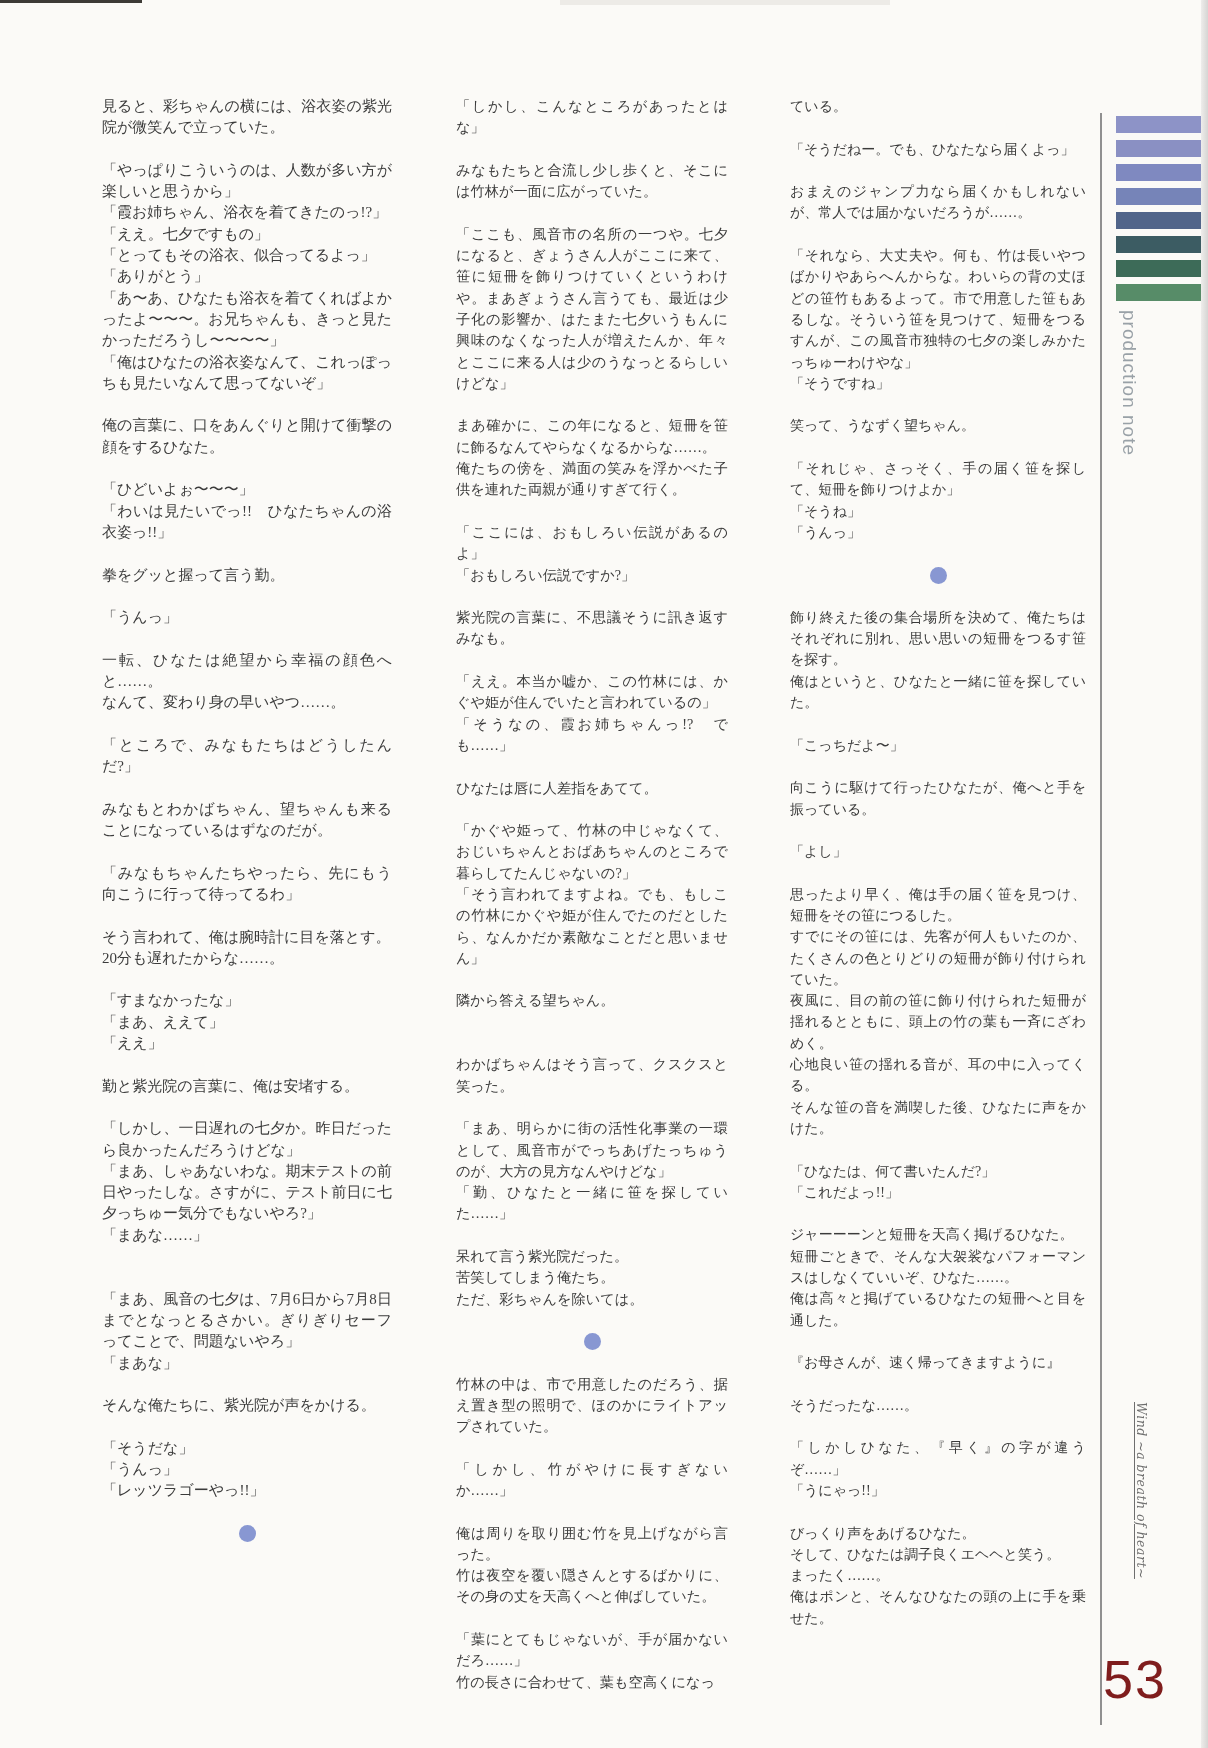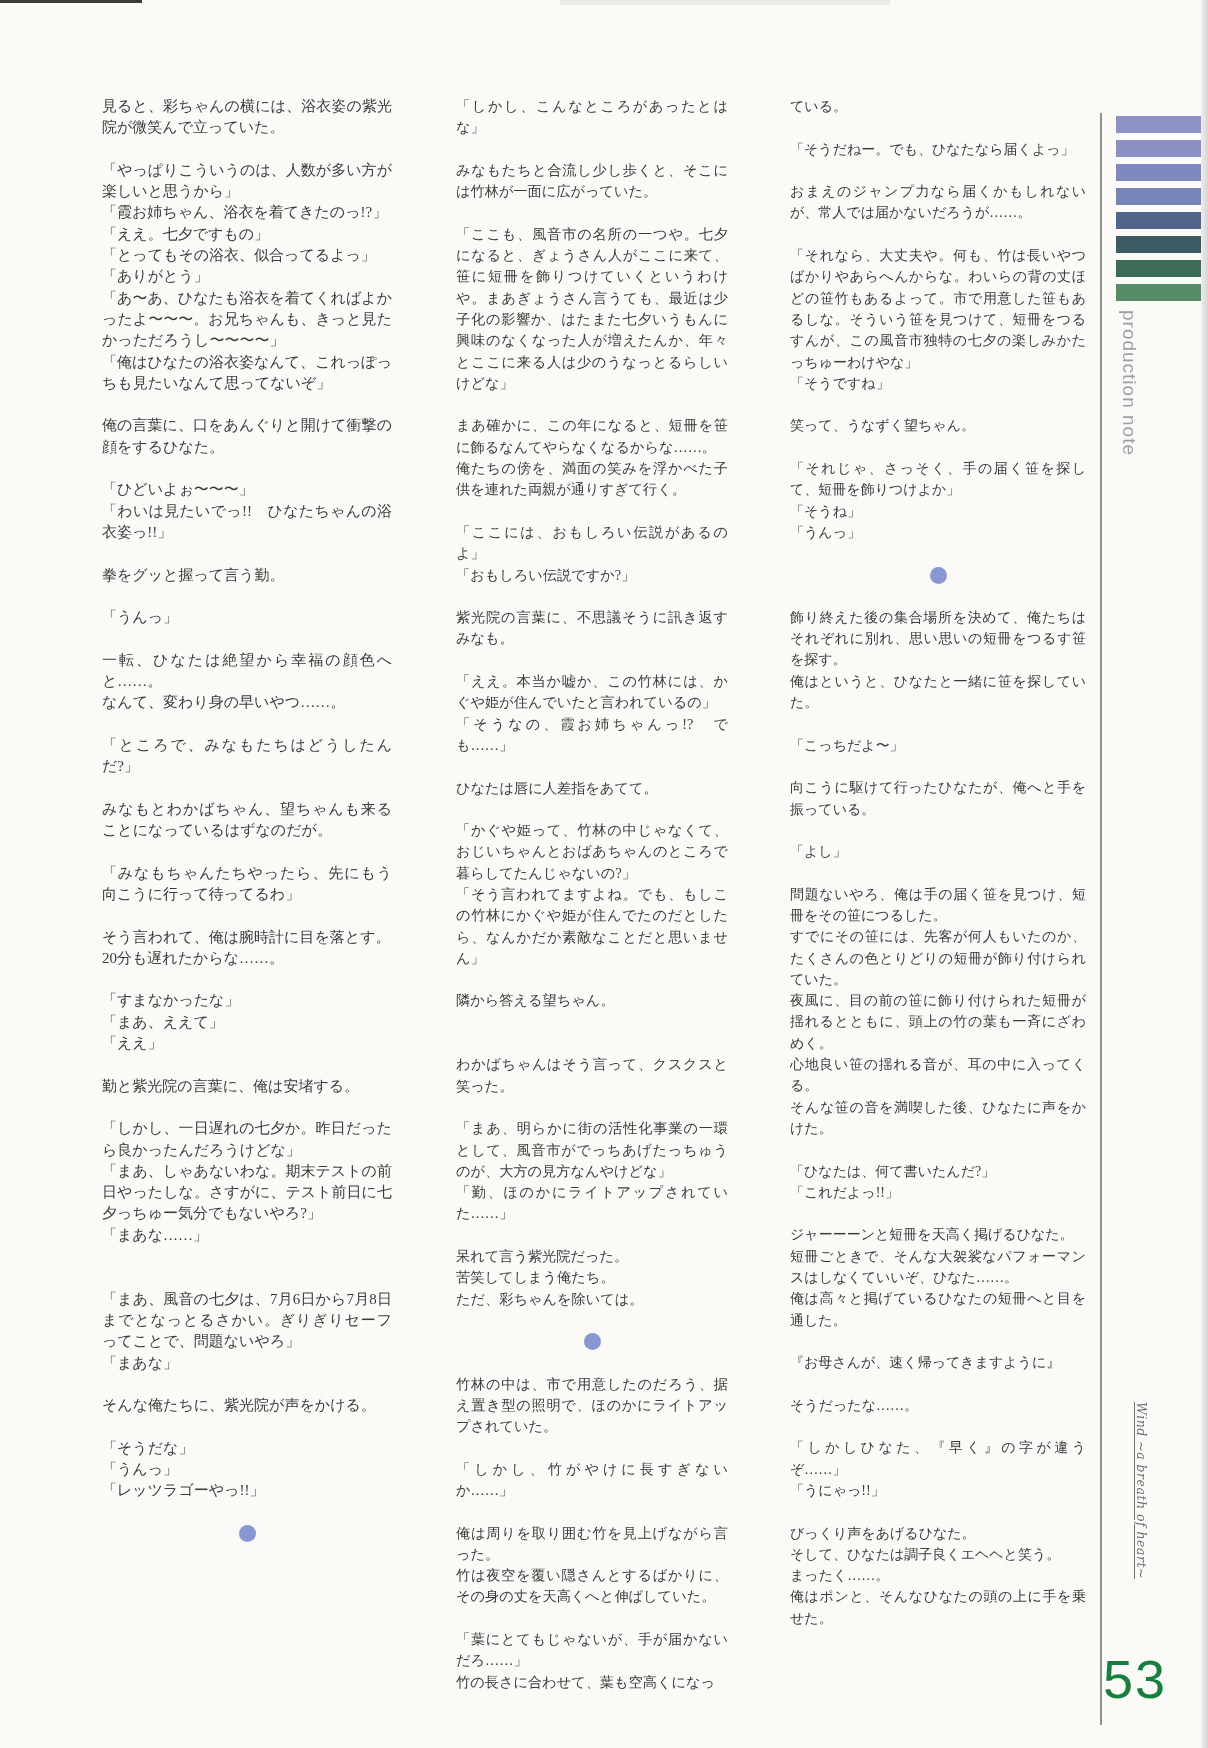--- a/index.html
+++ b/index.html
@@ -37,21 +37,21 @@
   .series {
     position:absolute; left:1134px; top:1402px;
     writing-mode:vertical-rl;
     font-family:"DejaVu Serif","Liberation Serif",serif;
     font-style:italic; font-size:12.5px; color:#6e6e6e;
     letter-spacing:0.5px; text-decoration:underline;
   }
   .pagenum {
     position:absolute; left:1103px; top:1648px;
     font-family:"Liberation Sans","DejaVu Sans",sans-serif;
-    font-size:54px; font-weight:300; color:#15803d; letter-spacing:2px;
+    font-size:54px; font-weight:300; color:#7f1d1d; letter-spacing:2px;
   }
   .edge {
     position:absolute; top:0; right:0; width:7px; height:100%;
     background:linear-gradient(to right,#eeedeb,#d6d5d3);
   }
   .artifact-a { position:absolute; left:0; top:0; width:142px; height:3px; background:#3d3b36; }
   .artifact-b { position:absolute; left:560px; top:0; width:330px; height:5px; background:#edebe7; }
 </style>
 </head>
 <body>
@@ -135,21 +135,21 @@
     <div class="gap"></div>
     <p class="para">「かぐや姫って、竹林の中じゃなくて、おじいちゃんとおばあちゃんのところで暮らしてたんじゃないの?」</p>
     <p class="para">「そう言われてますよね。でも、もしこの竹林にかぐや姫が住んでたのだとしたら、なんかだか素敵なことだと思いません」</p>
     <div class="gap"></div>
     <p class="para">隣から答える望ちゃん。</p>
     <div class="gap"></div>
     <div class="gap"></div>
     <p class="para">わかばちゃんはそう言って、クスクスと笑った。</p>
     <div class="gap"></div>
     <p class="para">「まあ、明らかに街の活性化事業の一環として、風音市がでっちあげたっちゅうのが、大方の見方なんやけどな」</p>
-    <p class="para">「勤、ほのかにライトアップされていた……」</p>
+    <p class="para">「勤、ひなたと一緒に笹を探していた……」</p>
     <div class="gap"></div>
     <p class="para">呆れて言う紫光院だった。</p>
     <p class="para">苦笑してしまう俺たち。</p>
     <p class="para">ただ、彩ちゃんを除いては。</p>
     <div class="gap"></div>
     <div class="dot"></div>
     <div class="gap"></div>
     <p class="para">竹林の中は、市で用意したのだろう、据え置き型の照明で、ほのかにライトアップされていた。</p>
     <div class="gap"></div>
     <p class="para">「しかし、竹がやけに長すぎないか……」</p>
@@ -180,21 +180,21 @@
     <div class="gap"></div>
     <p class="para">飾り終えた後の集合場所を決めて、俺たちはそれぞれに別れ、思い思いの短冊をつるす笹を探す。</p>
     <p class="para">俺はというと、ひなたと一緒に笹を探していた。</p>
     <div class="gap"></div>
     <p class="para">「こっちだよ〜」</p>
     <div class="gap"></div>
     <p class="para">向こうに駆けて行ったひなたが、俺へと手を振っている。</p>
     <div class="gap"></div>
     <p class="para">「よし」</p>
     <div class="gap"></div>
-    <p class="para">問題ないやろ、俺は手の届く笹を見つけ、短冊をその笹につるした。</p>
+    <p class="para">思ったより早く、俺は手の届く笹を見つけ、短冊をその笹につるした。</p>
     <p class="para">すでにその笹には、先客が何人もいたのか、たくさんの色とりどりの短冊が飾り付けられていた。</p>
     <p class="para">夜風に、目の前の笹に飾り付けられた短冊が揺れるとともに、頭上の竹の葉も一斉にざわめく。</p>
     <p class="para">心地良い笹の揺れる音が、耳の中に入ってくる。</p>
     <p class="para">そんな笹の音を満喫した後、ひなたに声をかけた。</p>
     <div class="gap"></div>
     <p class="para">「ひなたは、何て書いたんだ?」</p>
     <p class="para">「これだよっ!!」</p>
     <div class="gap"></div>
     <p class="para">ジャーーーンと短冊を天高く掲げるひなた。</p>
     <p class="para">短冊ごときで、そんな大袈裟なパフォーマンスはしなくていいぞ、ひなた……。</p>

